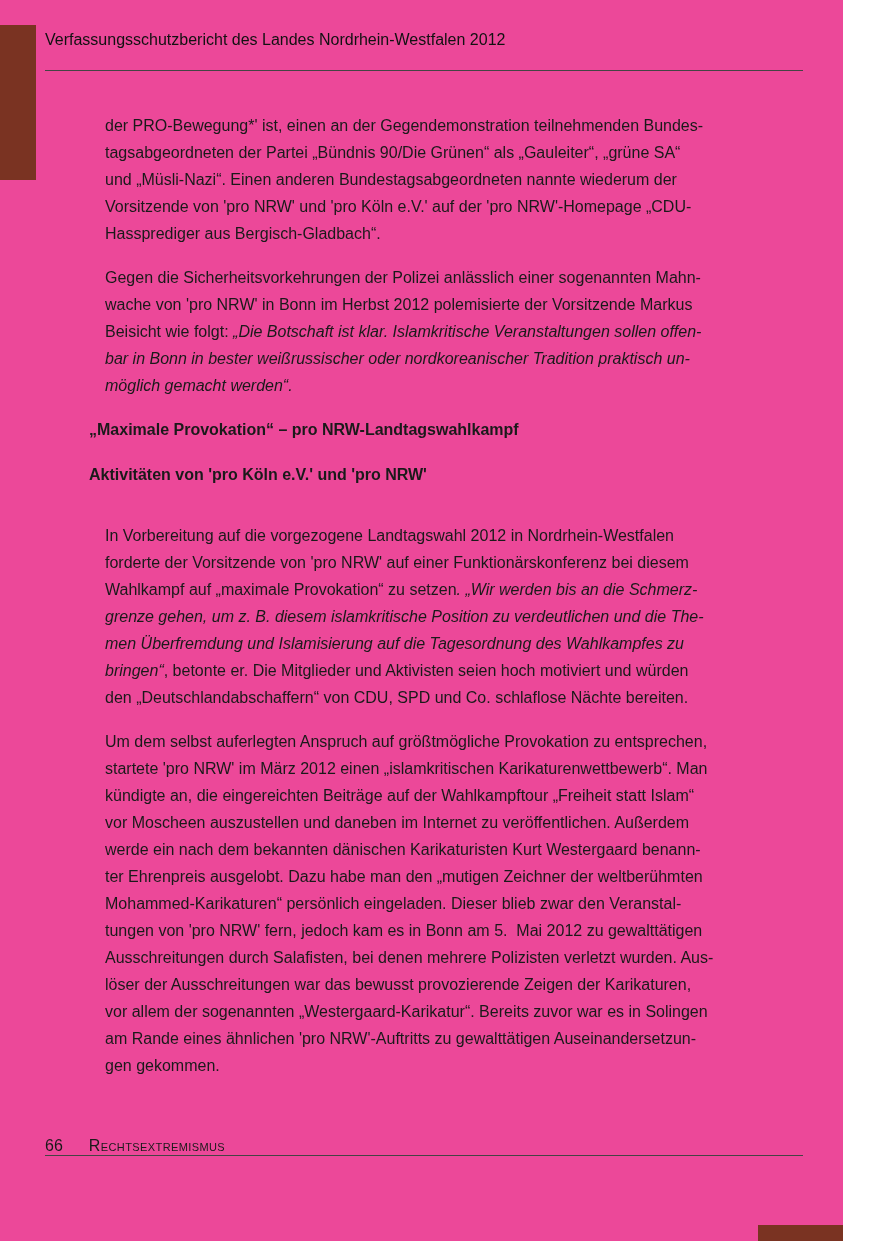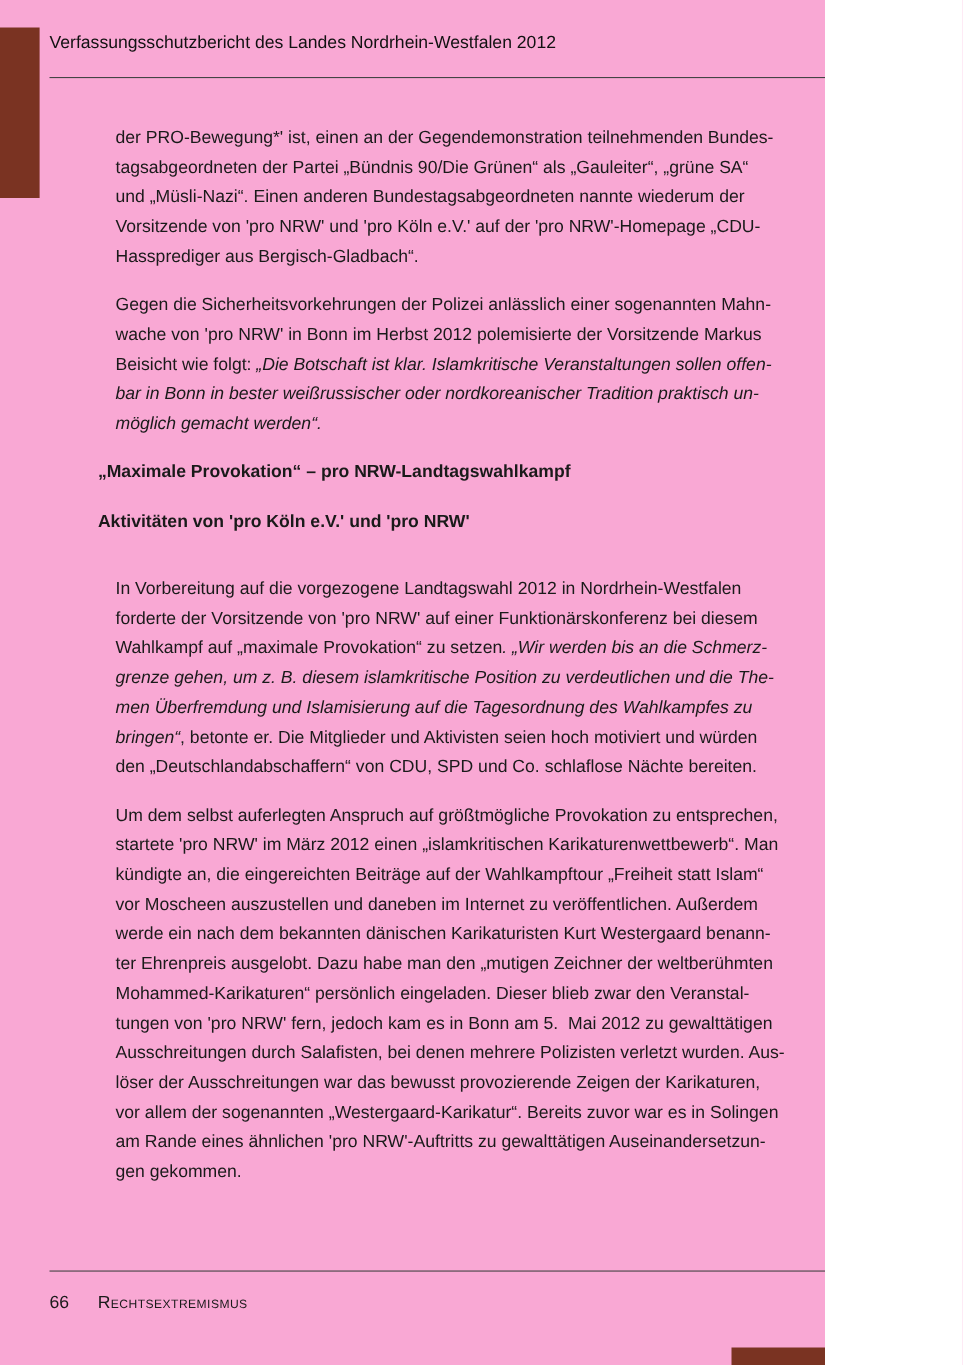--- a/index.html
+++ b/index.html
@@ -1,20 +1,20 @@
 <!DOCTYPE html>
 <html><head>
 <meta charset="utf-8">
 <style>
   html, body { margin: 0; padding: 0; background: #ffffff; }
   .page {
     position: relative;
-    width: 750px;
+    width: 843px;
     height: 1241px;
-    background: #f9a8d4;
+    background: #ec4899;
     font-family: "Liberation Sans", sans-serif;
     color: #1a1a1a;
     overflow: hidden;
   }
   .left-tab {
     position: absolute;
     left: 0; top: 25px;
     width: 36px; height: 155px;
     background: #7a3322;
   }
@@ -58,21 +58,21 @@
   .heading.section { margin-bottom: 34px; }
   .italic { font-style: italic; }
   .footer-rule {
     position: absolute;
     left: 45px; top: 1155px;
     width: 758px; height: 1px;
     background: #444;
   }
   .footer {
     position: absolute;
-    left: 45px; top: 1176px;
+    left: 45px; top: 1137px;
     display: flex;
     align-items: center;
     gap: 26px;
   }
   .page-number { font-size: 16px; }
   .section-label {
     font-variant: small-caps;
     font-size: 16px;
     letter-spacing: 0.4px;
   }

